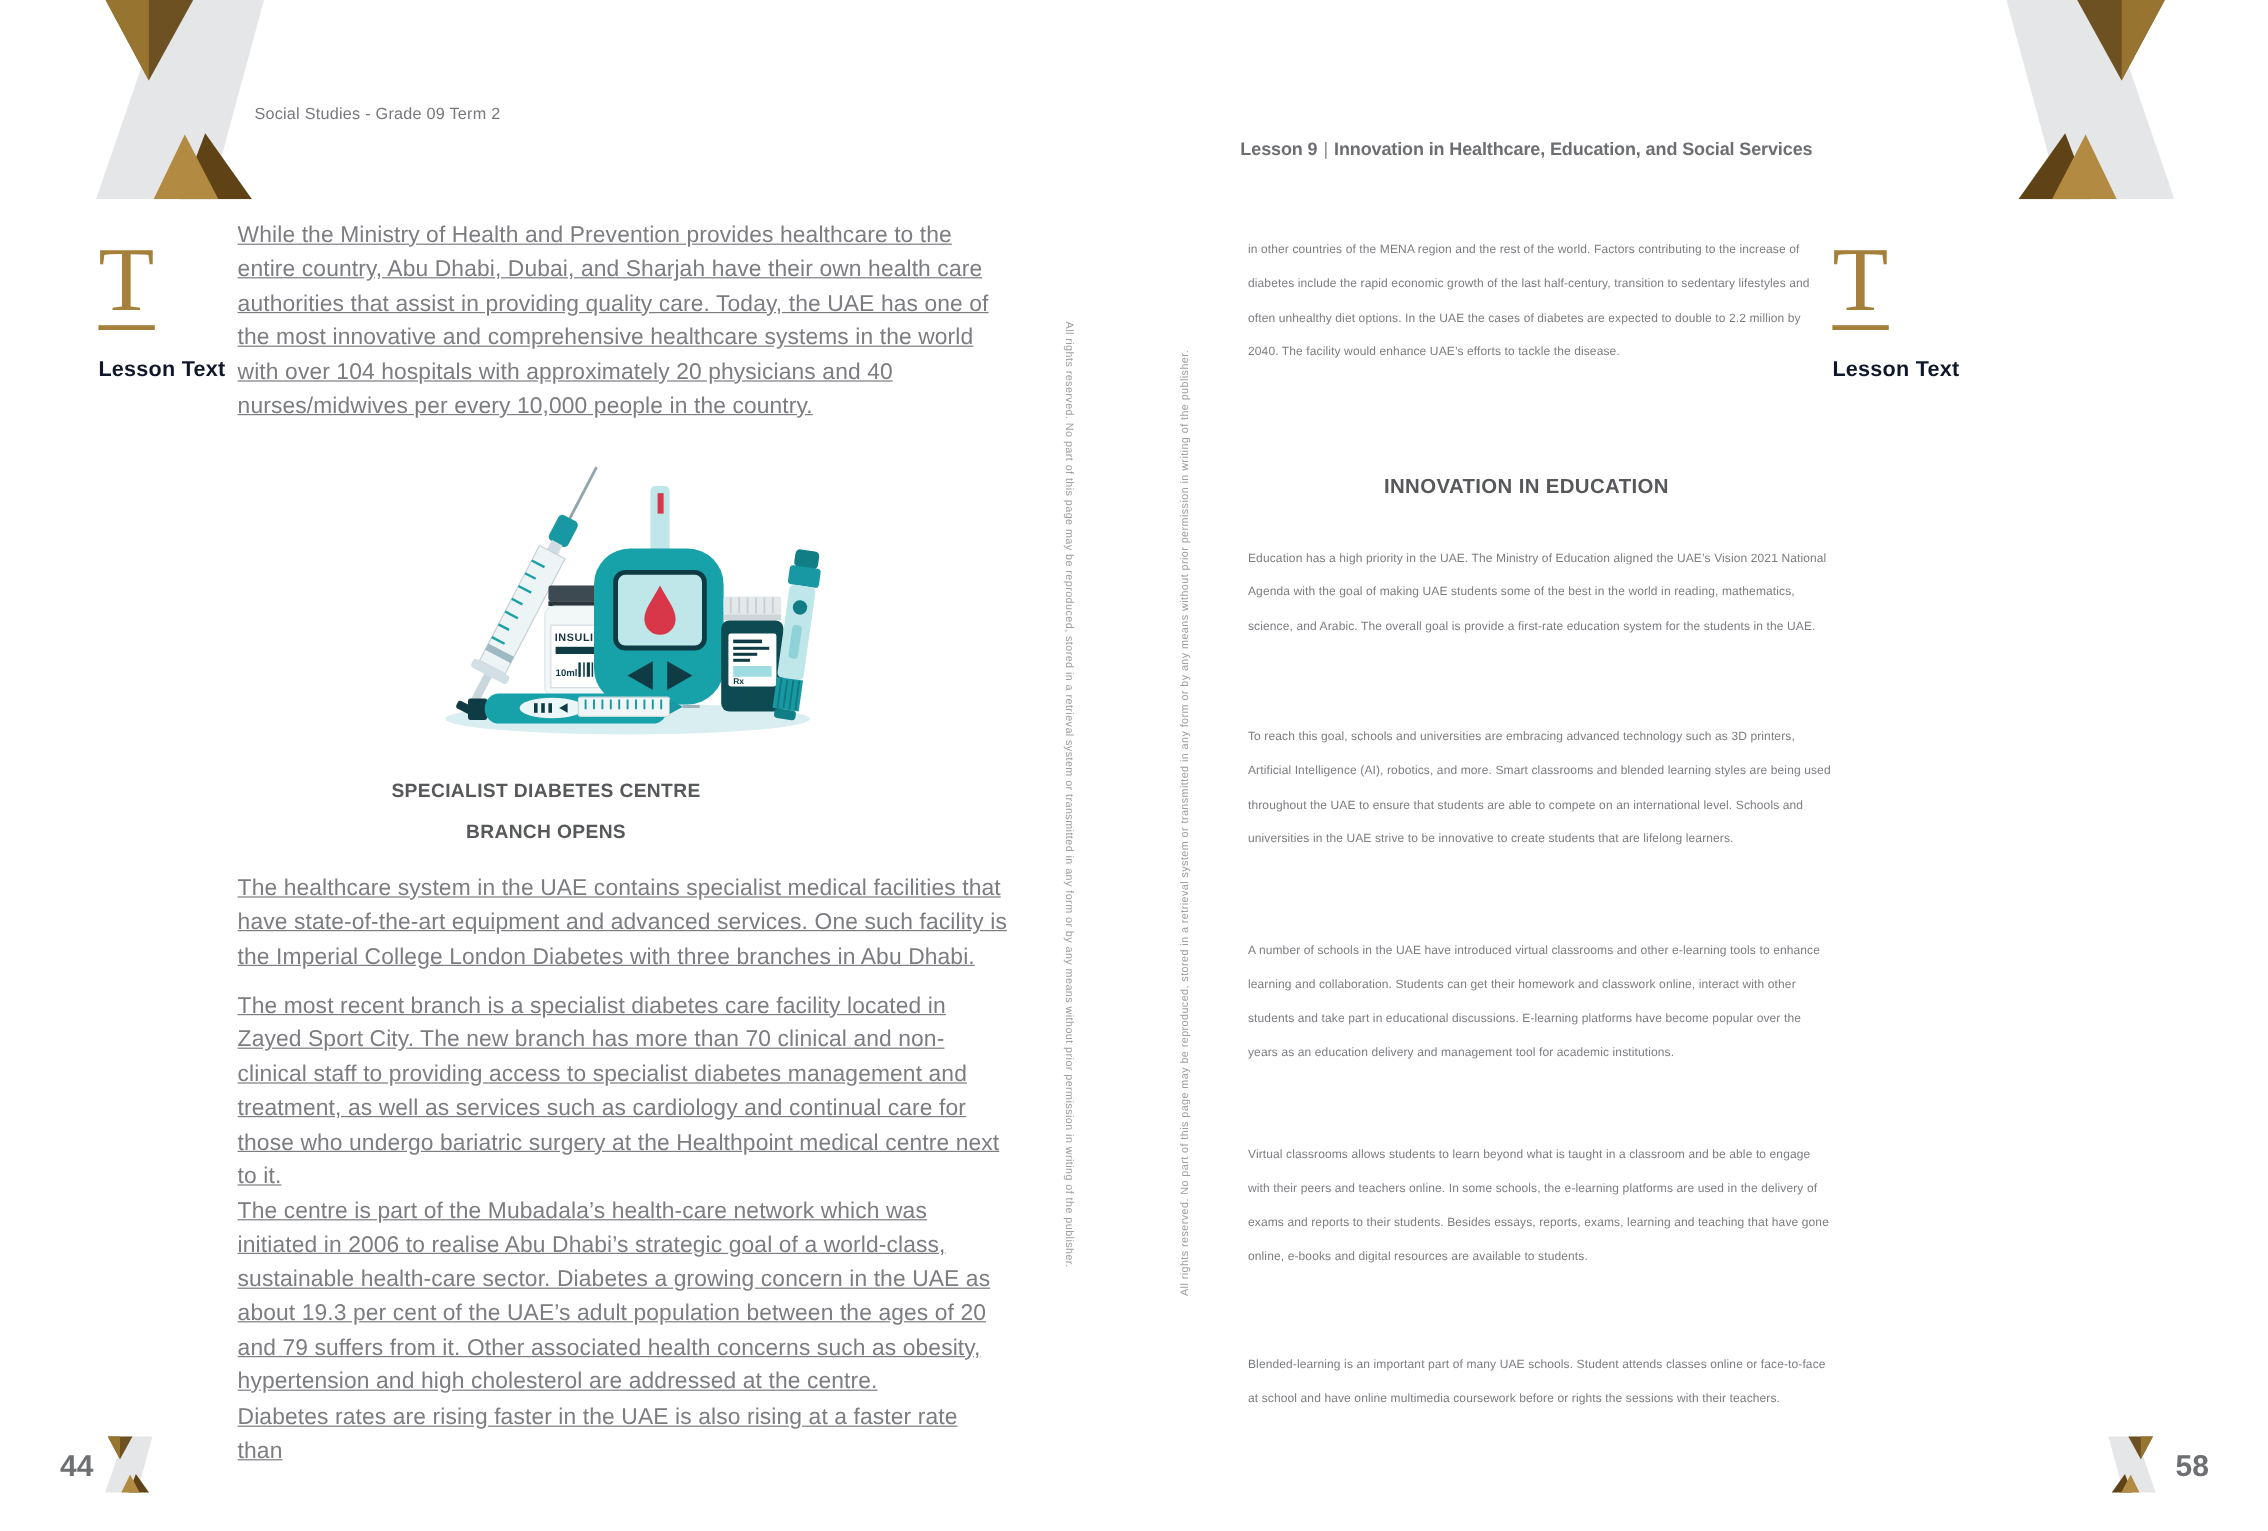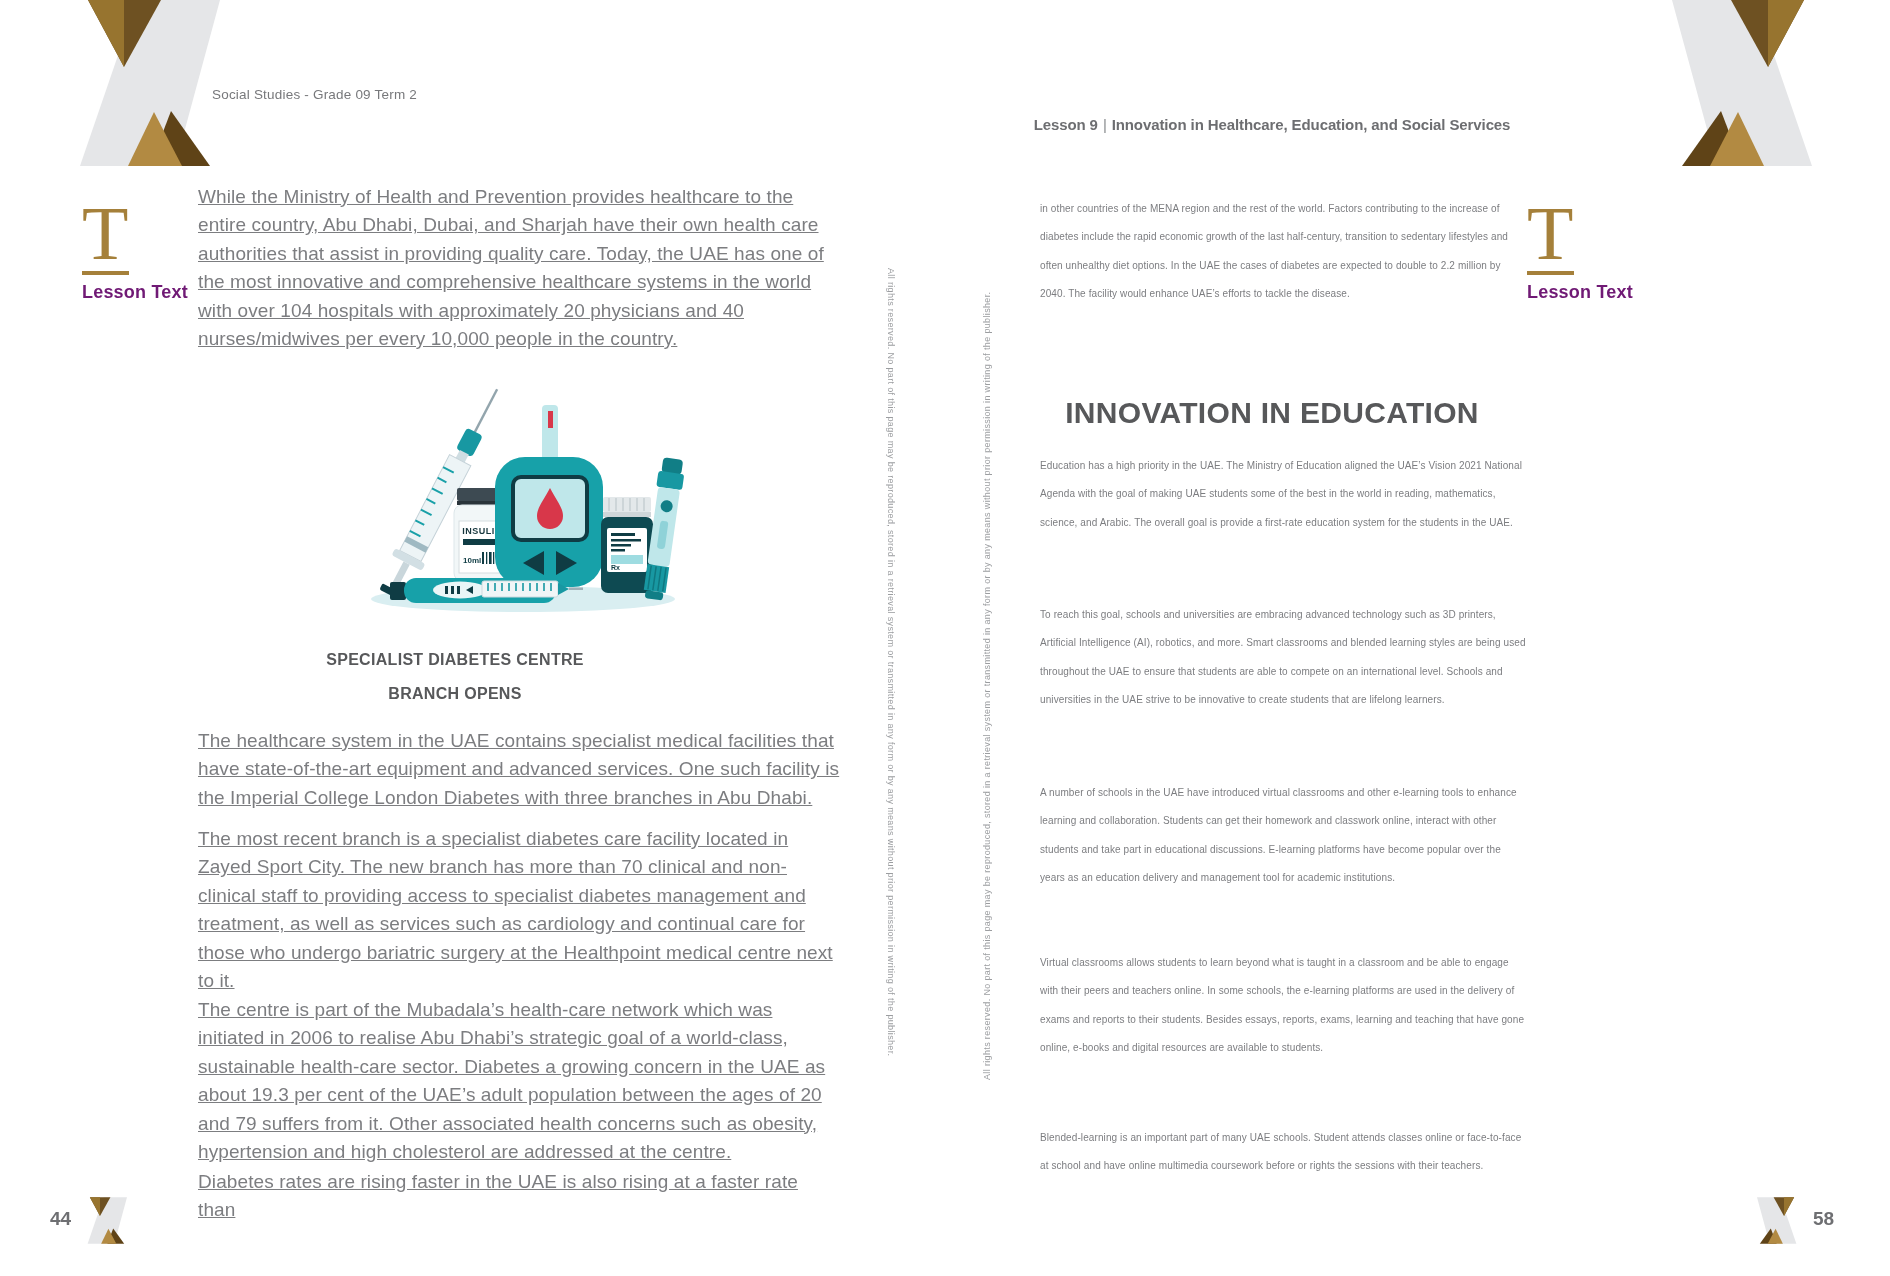--- a/index.html
+++ b/index.html
@@ -26,50 +26,50 @@
   .hdr-sep{font-weight:300;color:#8a8c8f;padding:0 5px;}
   
   .badge{position:absolute;width:110px;}
   .badge-left{left:82px;top:203px;}
   .badge-right{left:1527px;top:203px;}
   .badge-t{
     font-family:"Liberation Serif", serif;
     font-size:76px;line-height:60px;color:#a5803a;
   }
   .badge-rule{width:47px;height:4px;background:#a5803a;margin-top:8px;}
-  .badge-label{margin-top:7px;font-size:18px;font-weight:700;color:#701a75;letter-spacing:0.2px;}
+  .badge-label{margin-top:22px;font-size:18px;font-weight:700;color:#0f172a;letter-spacing:0.2px;}
   
   .body-l{
     position:absolute;left:198px;width:642px;
     font-size:19px;line-height:28.4px;color:#7c7d80;letter-spacing:0.1px;margin:0;text-decoration:underline;
   }
   .body-r{
     position:absolute;left:1028px;width:488px;
     font-size:10px;line-height:28.4px;color:#7c7d80;letter-spacing:0.1px;margin:12px;
   }
   .sec-head-l{
     position:absolute;left:155px;top:643px;width:600px;text-align:center;
     font-size:16px;font-weight:700;color:#57585a;letter-spacing:0.3px;line-height:34px;
   }
   .sec-head-r{
     position:absolute;left:1028px;top:396px;width:488px;text-align:center;
-    font-size:30px;font-weight:700;color:#57585a;letter-spacing:0.3px;
+    font-size:17px;font-weight:700;color:#57585a;letter-spacing:0.3px;
   }
   
   #lp1{top:183px;} #lp2{top:727px;} #lp3{top:825px;} #lp4{top:996px;} #lp5{top:1168px;}
   #rp1{top:183px;} #rp2{top:440px;} #rp3{top:589px;} #rp4{top:767px;} #rp5{top:937px;} #rp6{top:1112px;}
   
   .copyright-v{
     position:absolute;writing-mode:vertical-rl;white-space:nowrap;
     font-size:9px;color:#9b9da0;letter-spacing:0.35px;
   }
   #strip-left{left:886px;top:268px;height:790px;}
   #strip-right{left:982px;top:260px;height:820px;transform:rotate(180deg);}
   
-  .page-num{position:absolute;font-size:19px;font-weight:700;color:#6e6f72;}
+  .page-num{position:absolute;font-size:25px;font-weight:700;color:#6e6f72;}
   .page-num-l{left:50px;top:1208px;}
   .page-num-r{left:1813px;top:1208px;}
   
   .illustration{position:absolute;left:310px;top:325px;}
 </style>
 </head>
 <body>
 
 <svg class="logo logo-tl" width="160" height="166" viewBox="0 0 160 166">
   <polygon points="77,0 160,0 115,166 20,166" fill="#e5e6e8"></polygon>

